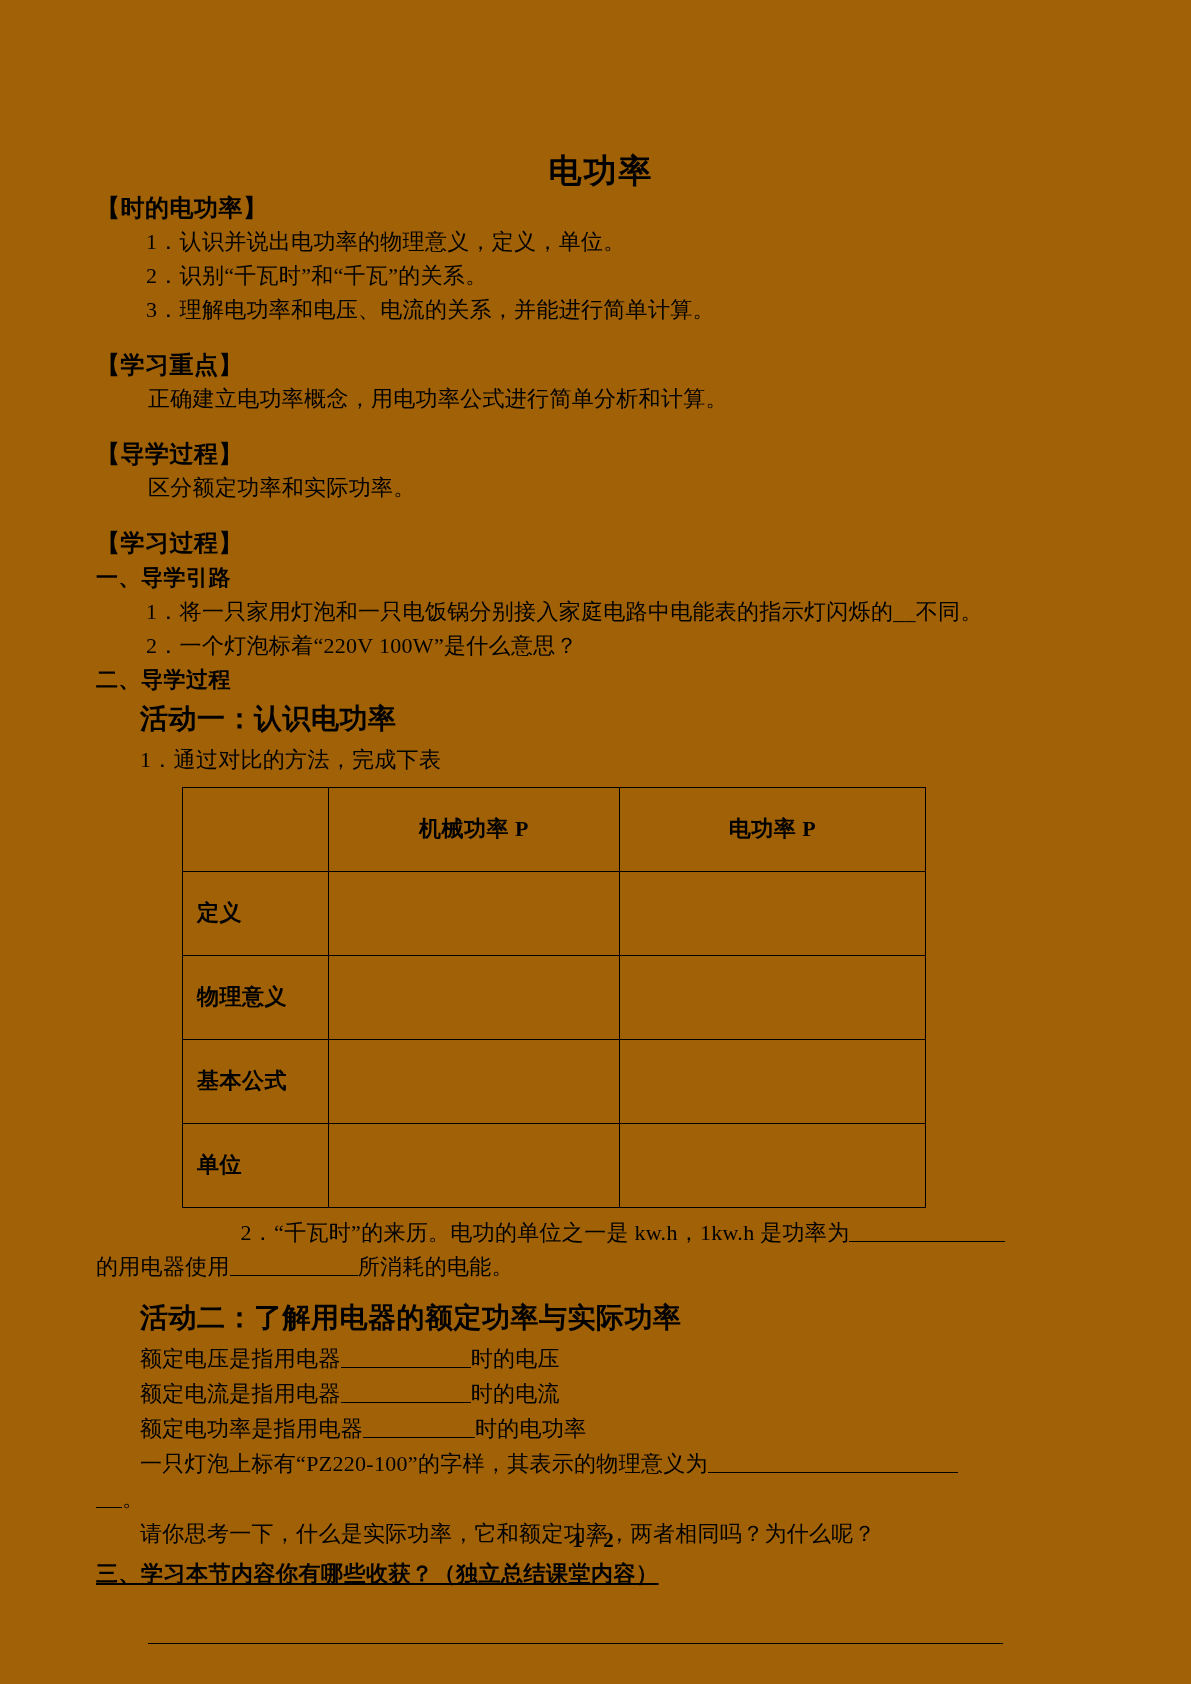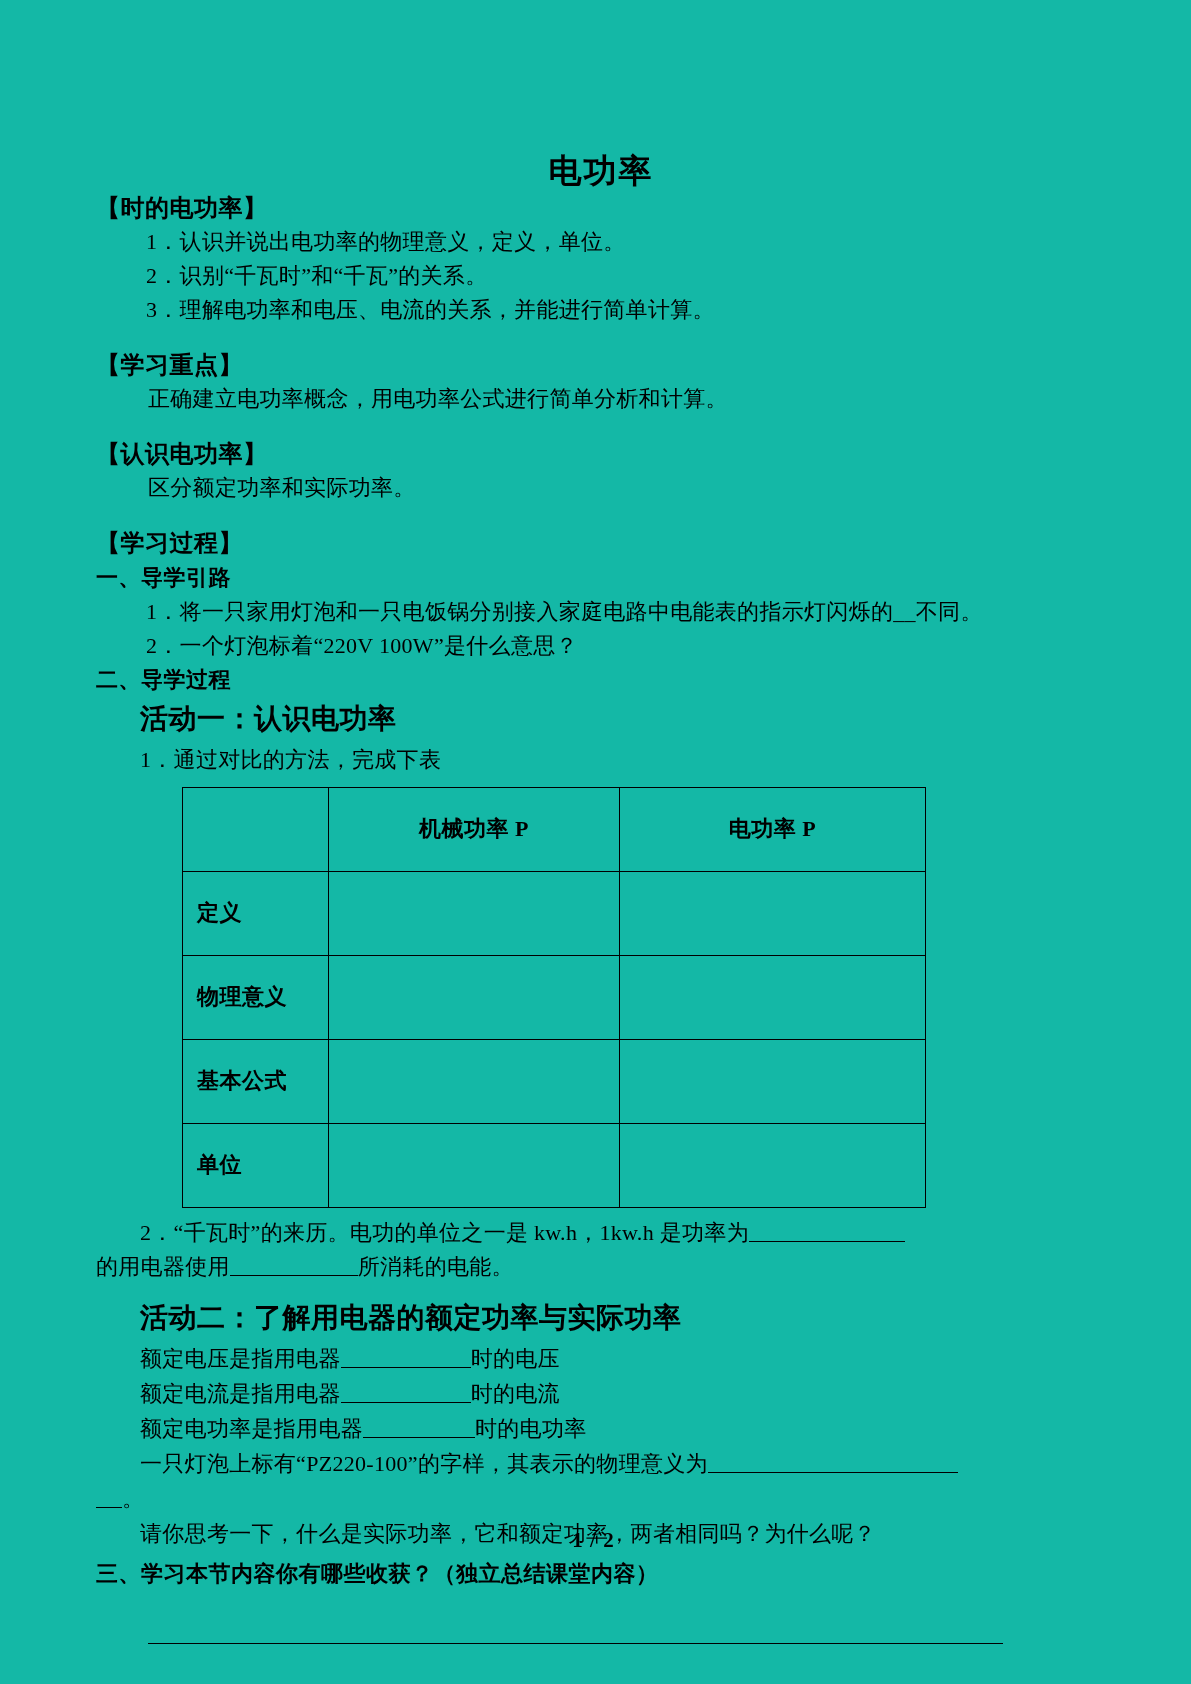--- a/index.html
+++ b/index.html
@@ -10,21 +10,21 @@
   }
   body {
     font-family: "Liberation Serif", "DejaVu Serif", serif;
     color: #000000;
   }
   .page {
     position: relative;
     width: 1191px;
     height: 1684px;
     margin: 0 auto;
-    background: #14b8a6;
+    background: #a16207;
     box-sizing: border-box;
     overflow: hidden;
   }
   .content {
     position: absolute;
     left: 96px;
     top: 0;
     width: 1010px;
   }
 
@@ -174,21 +174,21 @@
     <h1 class="doc-title">电功率</h1>
 
     <div class="bracket-heading">【时的电功率】</div>
     <div class="num-line">1．认识并说出电功率的物理意义，定义，单位。</div>
     <div class="num-line">2．识别“千瓦时”和“千瓦”的关系。</div>
     <div class="num-line">3．理解电功率和电压、电流的关系，并能进行简单计算。</div>
 
     <div class="bracket-heading">【学习重点】</div>
     <div class="line indent-body">正确建立电功率概念，用电功率公式进行简单分析和计算。</div>
 
-    <div class="bracket-heading">【认识电功率】</div>
+    <div class="bracket-heading">【导学过程】</div>
     <div class="line indent-body">区分额定功率和实际功率。</div>
 
     <div class="bracket-heading">【学习过程】</div>
 
     <div class="roman-heading">一、导学引路</div>
     <div class="num-line">1．将一只家用灯泡和一只电饭锅分别接入家庭电路中电能表的指示灯闪烁的__不同。</div>
     <div class="num-line">2．一个灯泡标着“220V 100W”是什么意思？</div>
 
     <div class="roman-heading">二、导学过程</div>
 
@@ -220,21 +220,21 @@
           <td class="blank"></td>
         </tr>
         <tr>
           <td class="rowlabel">单位</td>
           <td class="blank"></td>
           <td class="blank"></td>
         </tr>
       </tbody>
     </table>
 
-    <div class="wrap-line" style="padding-left:44px; margin-top:8px;">
+    <div class="wrap-line" style="padding-left:44px; margin-top:8px;text-align:center;">
       <span>2．“千瓦时”的来历。电功的单位之一是 kw.h，1kw.h 是功率为</span><span class="blk blk-sm"></span><span class="blk blk-md"></span><span class="blk blk-dash"></span>
     </div>
     <div class="wrap-line" style="padding-left:0;">
       <span>的用电器使用</span><span class="blk blk-md"></span><span class="blk blk-sm"></span><span>所消耗的电能。</span>
     </div>
 
     <div class="activity-heading" style="padding-top:12px;">活动二：了解用电器的额定功率与实际功率</div>
 
     <div class="sub-line">
       <span>额定电压是指用电器</span><span class="blk blk-xl"></span><span>时的电压</span>
@@ -248,21 +248,21 @@
 
     <div class="sub-line">
       <span>一只灯泡上标有“PZ220-100”的字样，其表示的物理意义为</span><span class="blk blk-xxl"></span>
     </div>
     <div class="wrap-line" style="padding-left:0;">
       <span class="blk blk-tiny"></span><span>。</span>
     </div>
 
     <div class="sub-line">请你思考一下，什么是实际功率，它和额定功率，两者相同吗？为什么呢？</div>
 
-    <div class="roman-heading" style="padding-top:6px;">三、学习本节内容你有哪些收获？（独立总结课堂内容）</div>
+    <div class="roman-heading" style="padding-top:6px;text-decoration:underline;">三、学习本节内容你有哪些收获？（独立总结课堂内容）</div>
 
     <hr class="bottom-rule">
   </div>
 
   <div class="footer">
     <span>1 / 2</span>
   </div>
 </div>
 
 </body></html>

